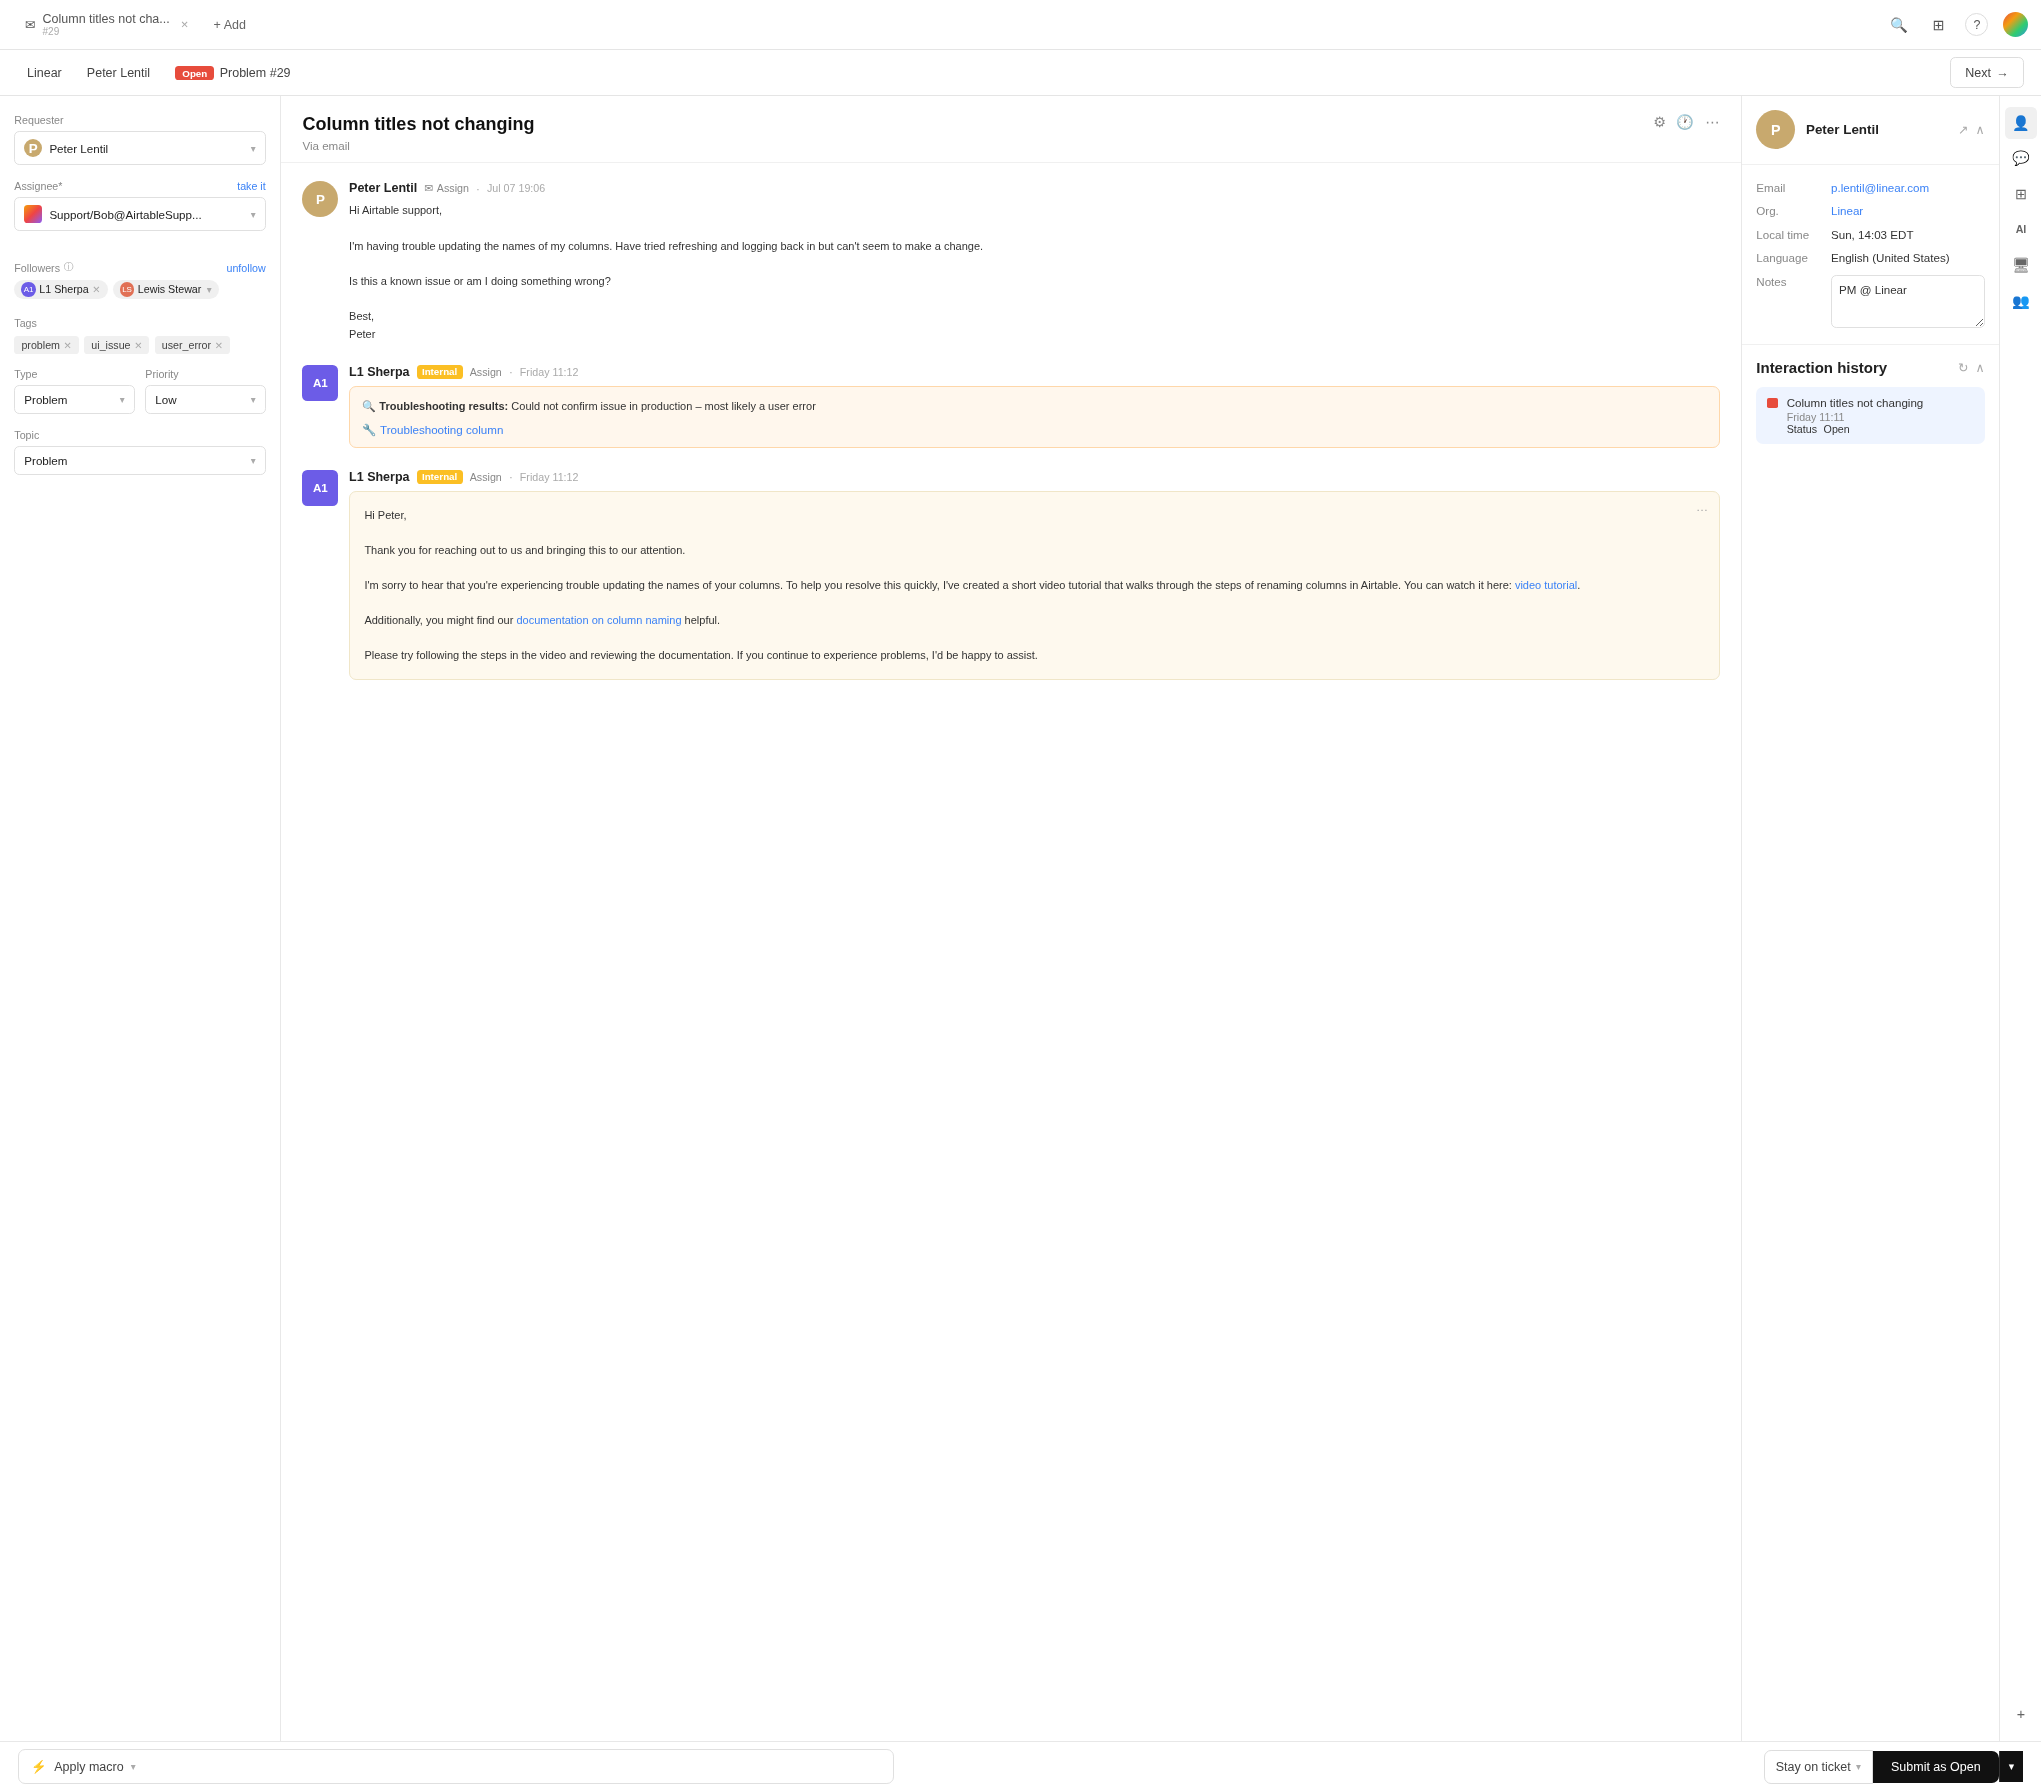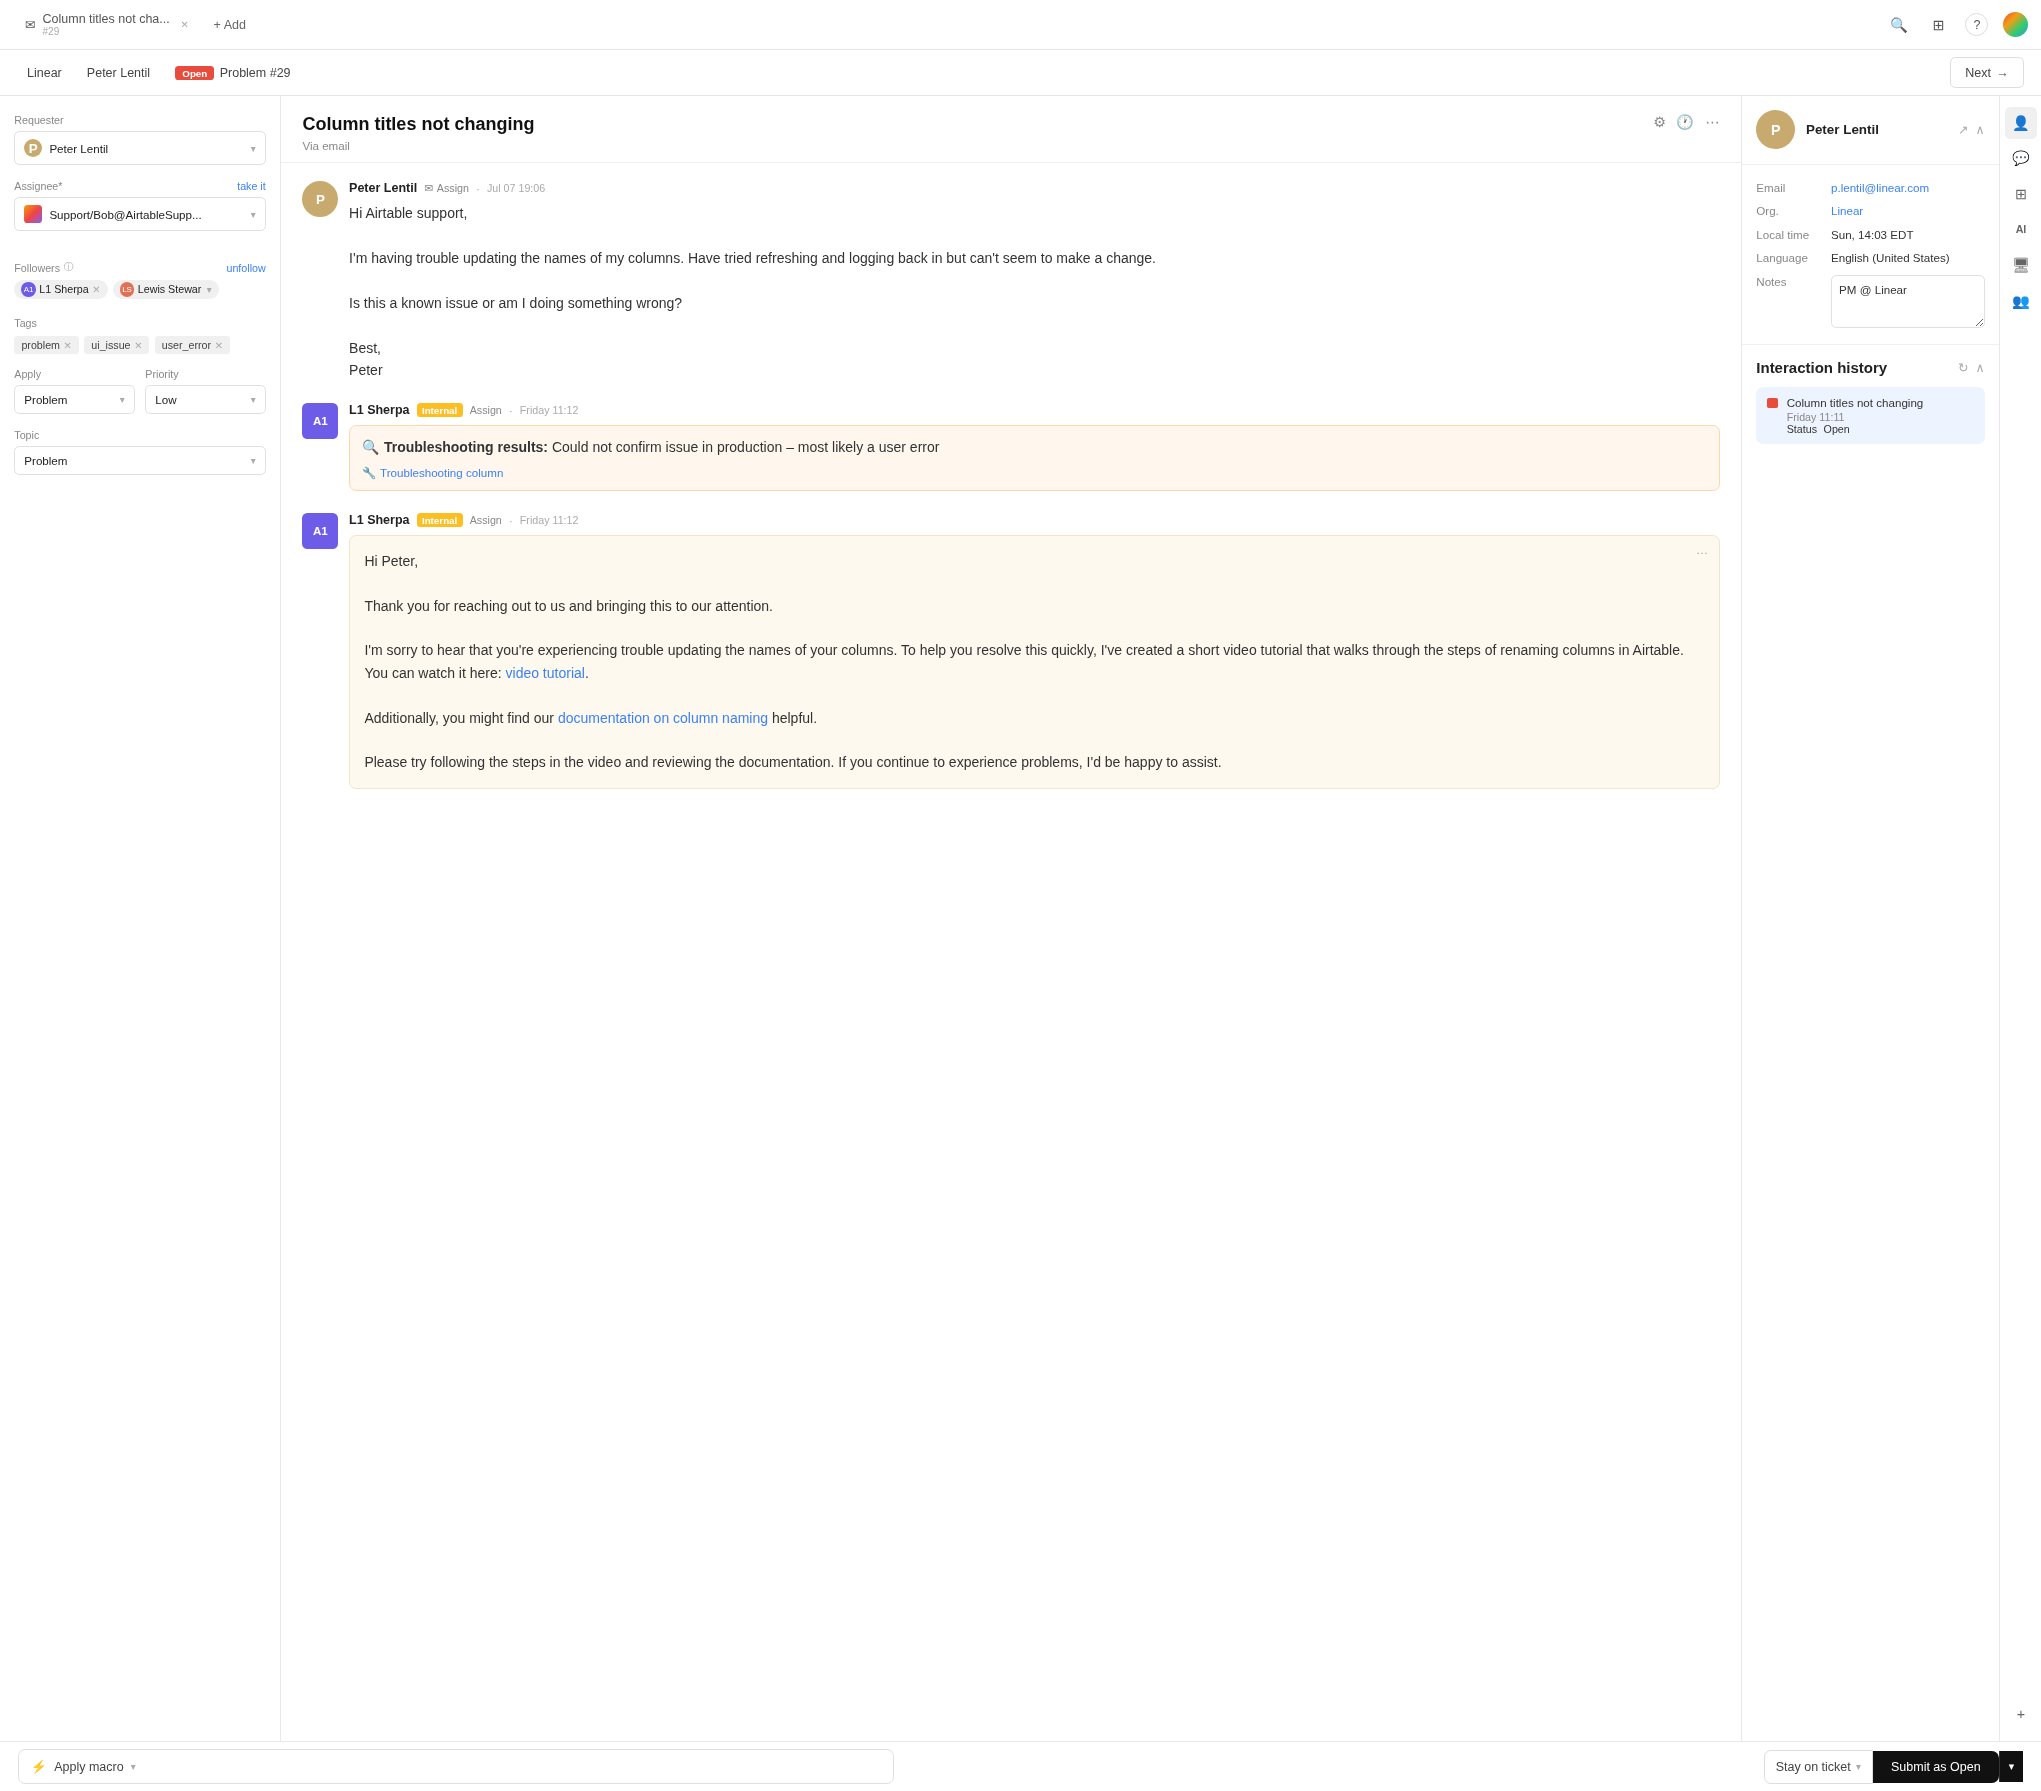--- a/index.html
+++ b/index.html
@@ -102,21 +102,21 @@
 
     .message-block { display: flex; gap: 10.7px; margin-bottom: 21.4px; }
     .message-avatar { width: 36px; height: 36px; border-radius: 50%; background: #c8a96e; flex-shrink: 0; object-fit: cover; }
     .message-content { flex: 1; }
     .message-header { display: flex; align-items: center; gap: 7.1px; margin-bottom: 7.1px; }
     .message-author { font-weight: 600; font-size: 12.5px; }
     .assign-link { font-size: 10.7px; color: #888; cursor: pointer; display: flex; align-items: center; gap: 3.6px; }
     .message-time { font-size: 10.7px; color: #aaa; }
     .message-to { font-size: 11.6px; color: #666; margin-bottom: 7.1px; }
     .show-more-link { color: #3b82f6; font-size: 10.7px; cursor: pointer; }
-    .message-body { font-size: 14px; line-height: 1.6; color: #333; }
+    .message-body { font-size: 11px; line-height: 1.6; color: #333; }
     .internal-badge { background: #fbbf24; color: #fff; font-size: 9.8px; font-weight: 600; padding: 1.8px 5.3px; border-radius: 3.6px; }
     .internal-msg-box { background: #fff7ed; border: 0.9px solid #fed7aa; border-radius: 7.1px; padding: 10.7px 12.5px; }
     .reply-msg-box { background: #fef9ee; border: 0.9px solid #f0e6c8; border-radius: 7.1px; padding: 14.3px; position: relative; }
     .more-icon { position: absolute; right: 10.7px; top: 10.7px; color: #aaa; cursor: pointer; }
     .link-text { color: #3b82f6; cursor: pointer; text-decoration: none; }
 
     .start-reply-bar {
       border-top: 0.9px solid #e8e8e8; padding: 12.5px 21.4px; background: #fff;
       display: flex; align-items: center; justify-content: center;
     }
@@ -299,21 +299,21 @@
         <span class="tag-x">✕</span>
       </div>
       <div class="tag-chip">
         <span>user_error</span>
         <span class="tag-x">✕</span>
       </div>
     </div>
 
     <div class="type-priority-row">
       <div class="type-field">
-        <div class="field-label">Apply</div>
+        <div class="field-label">Type</div>
         <div class="field-select">
           <span>Problem</span>
           <span class="chevron">▾</span>
         </div>
       </div>
       <div class="priority-field">
         <div class="field-label">Priority</div>
         <div class="field-select">
           <span>Low</span>
           <span class="chevron">▾</span>

